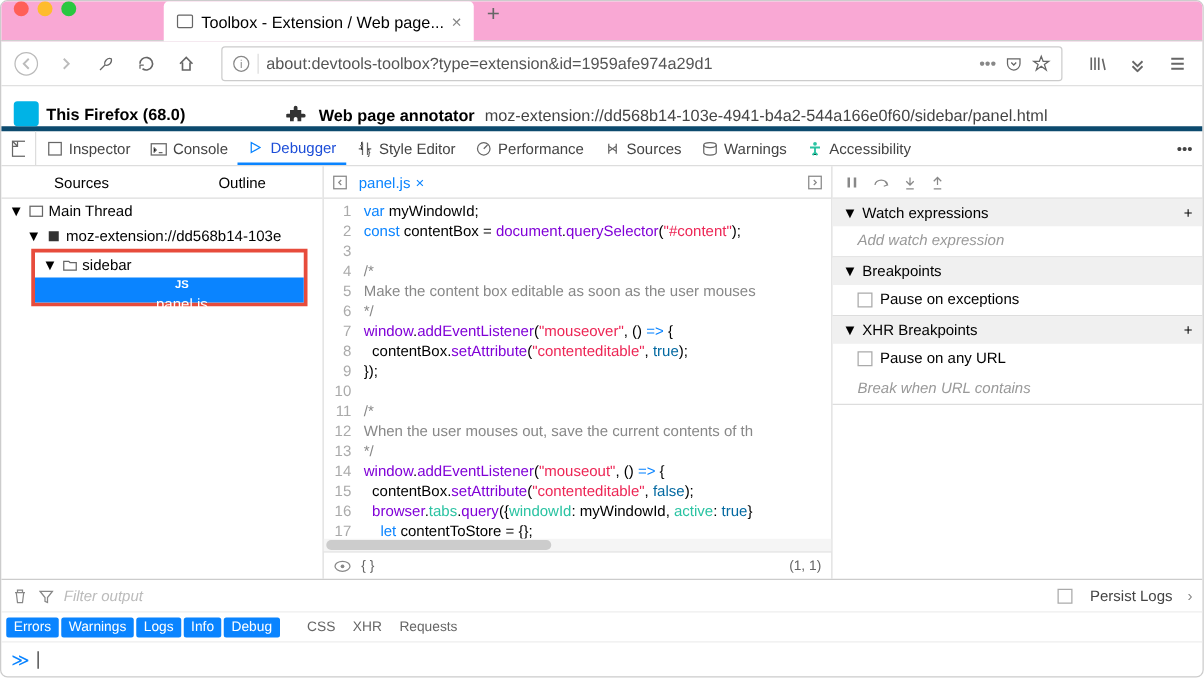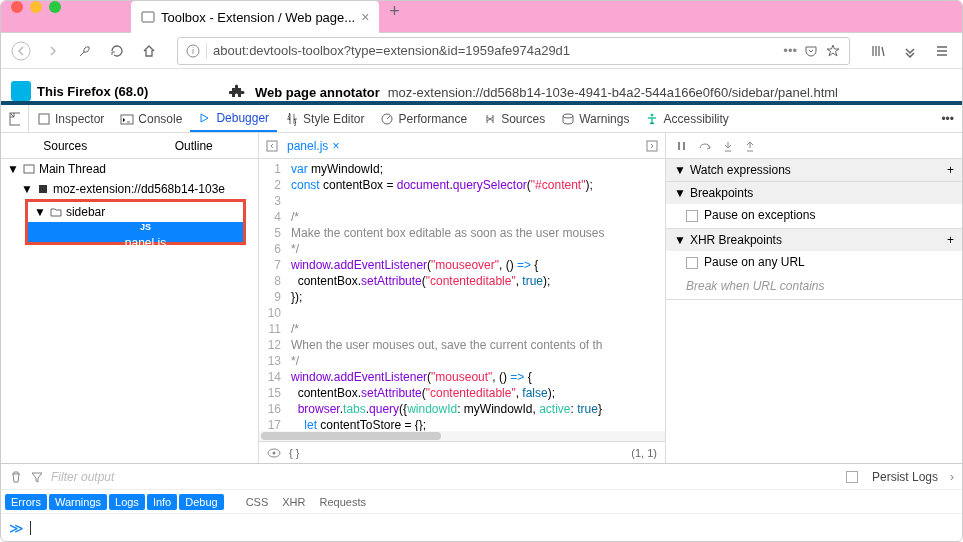--- a/index.html
+++ b/index.html
@@ -327,20 +327,21 @@
           <path d="M6 8V2M3 5l3-3 3 3M3 11h6" fill="none" stroke="#888"></path>
         </svg>
     </div>
     <div class="sect">
       <div class="sect-h">
           <span>▼</span>
           <span>Watch expressions</span>
           <span style="flex:1"></span>
           <span>+</span>
         </div>
+      <div class="sect-b italic">Add watch expression</div>
     </div>
     <div class="sect">
       <div class="sect-h">
           <span>▼</span>
           <span>Breakpoints</span>
         </div>
       <div class="sect-b"><span class="chk"></span><span>Pause on exceptions</span></div>
     </div>
     <div class="sect">
       <div class="sect-h">

